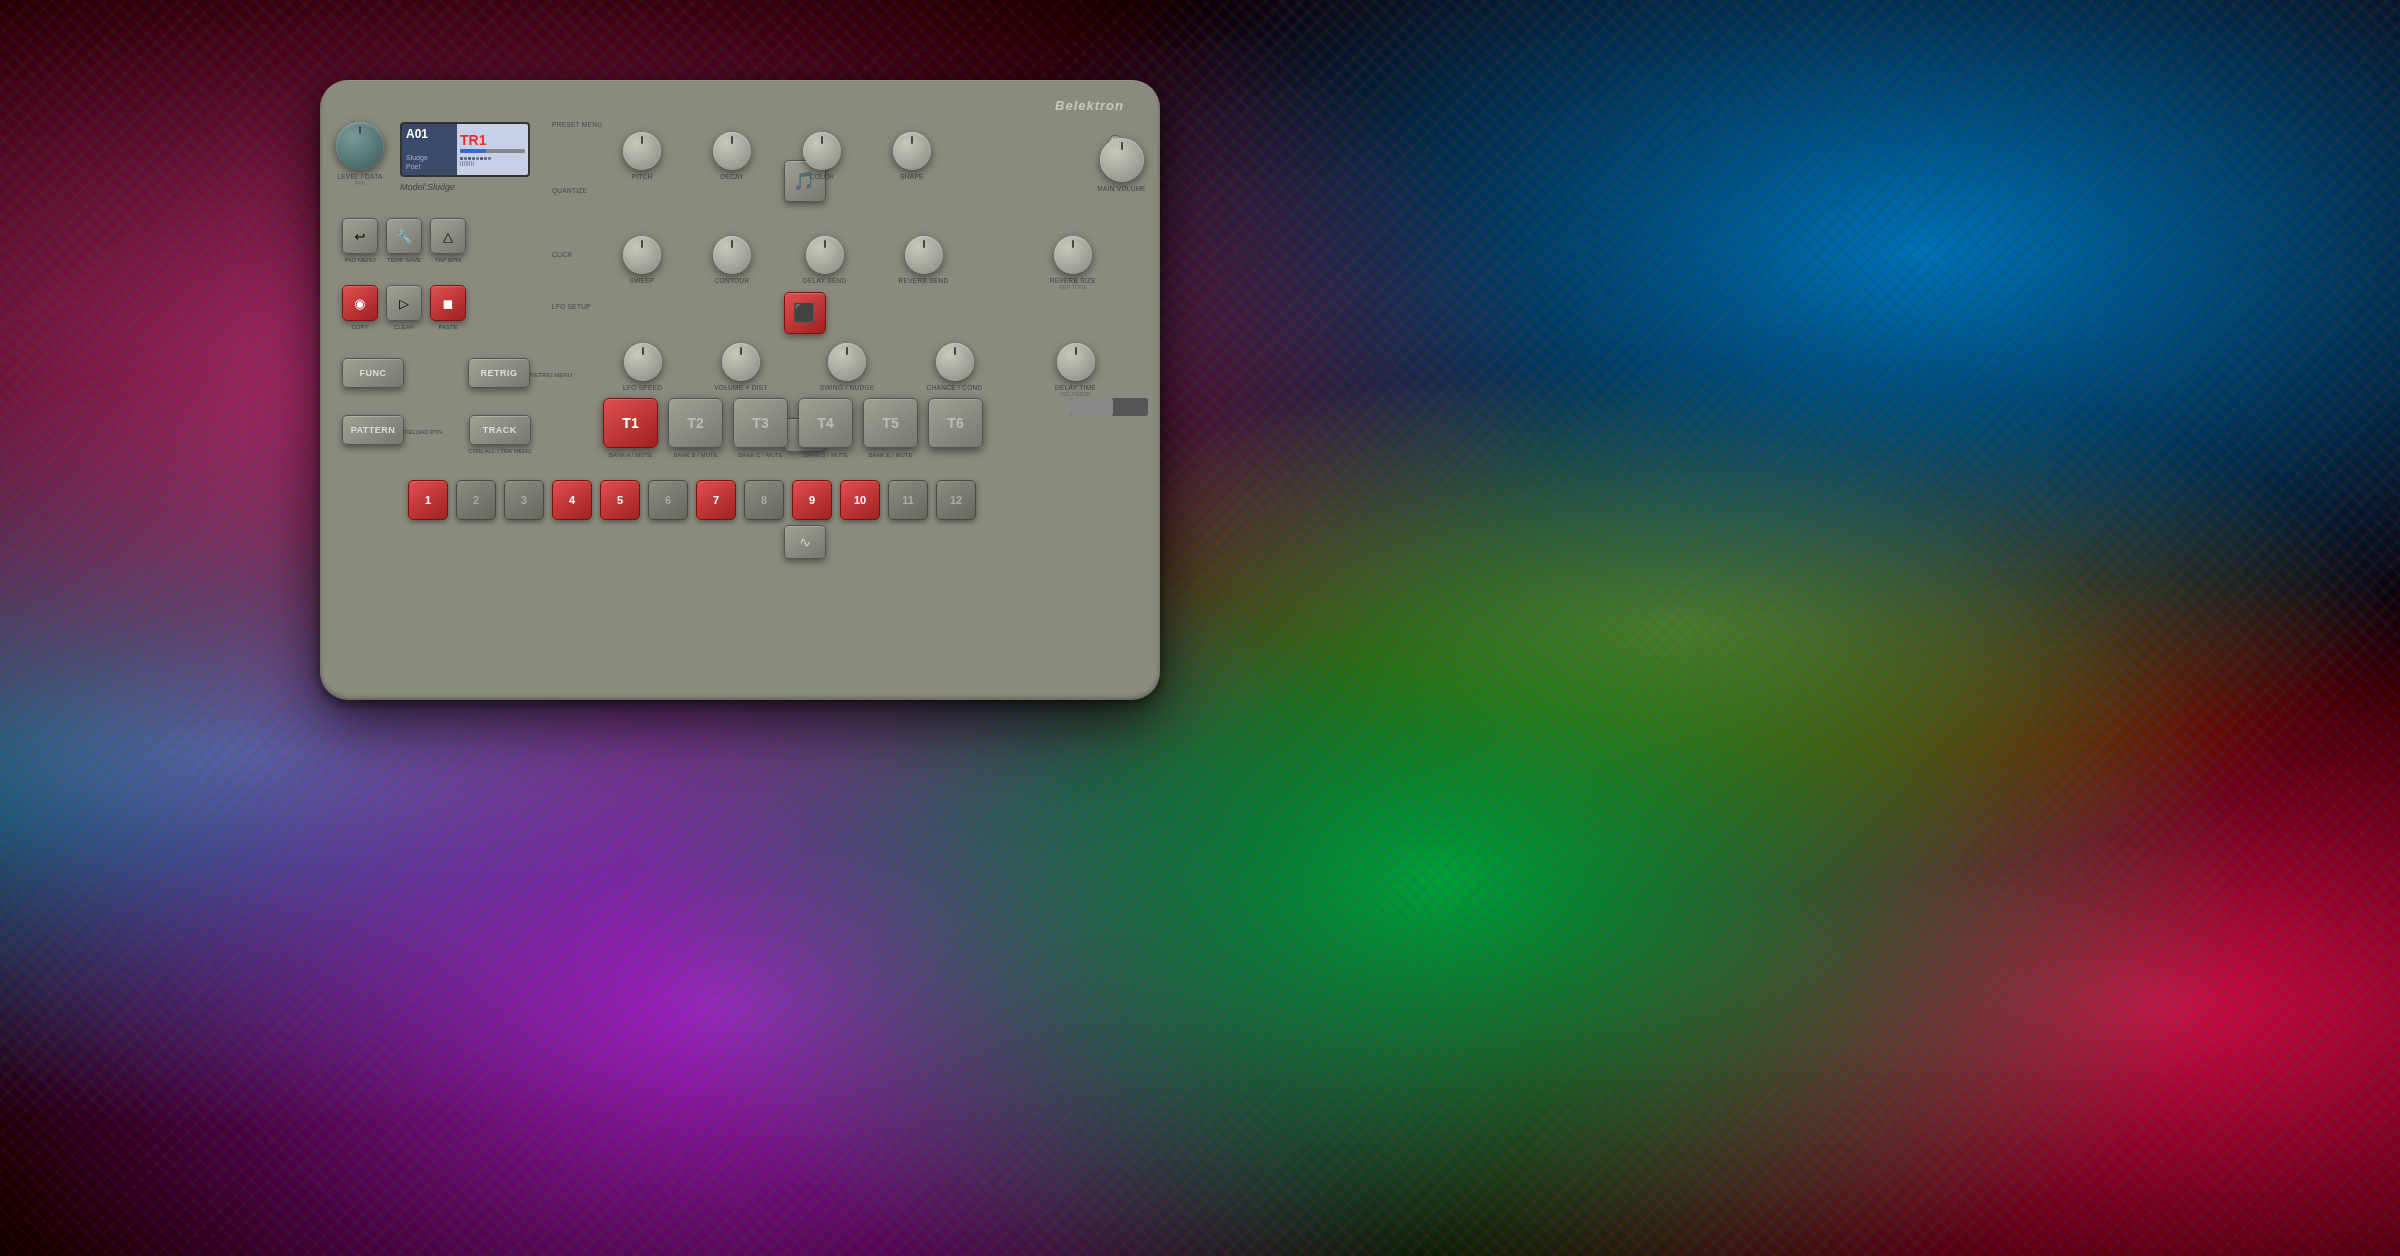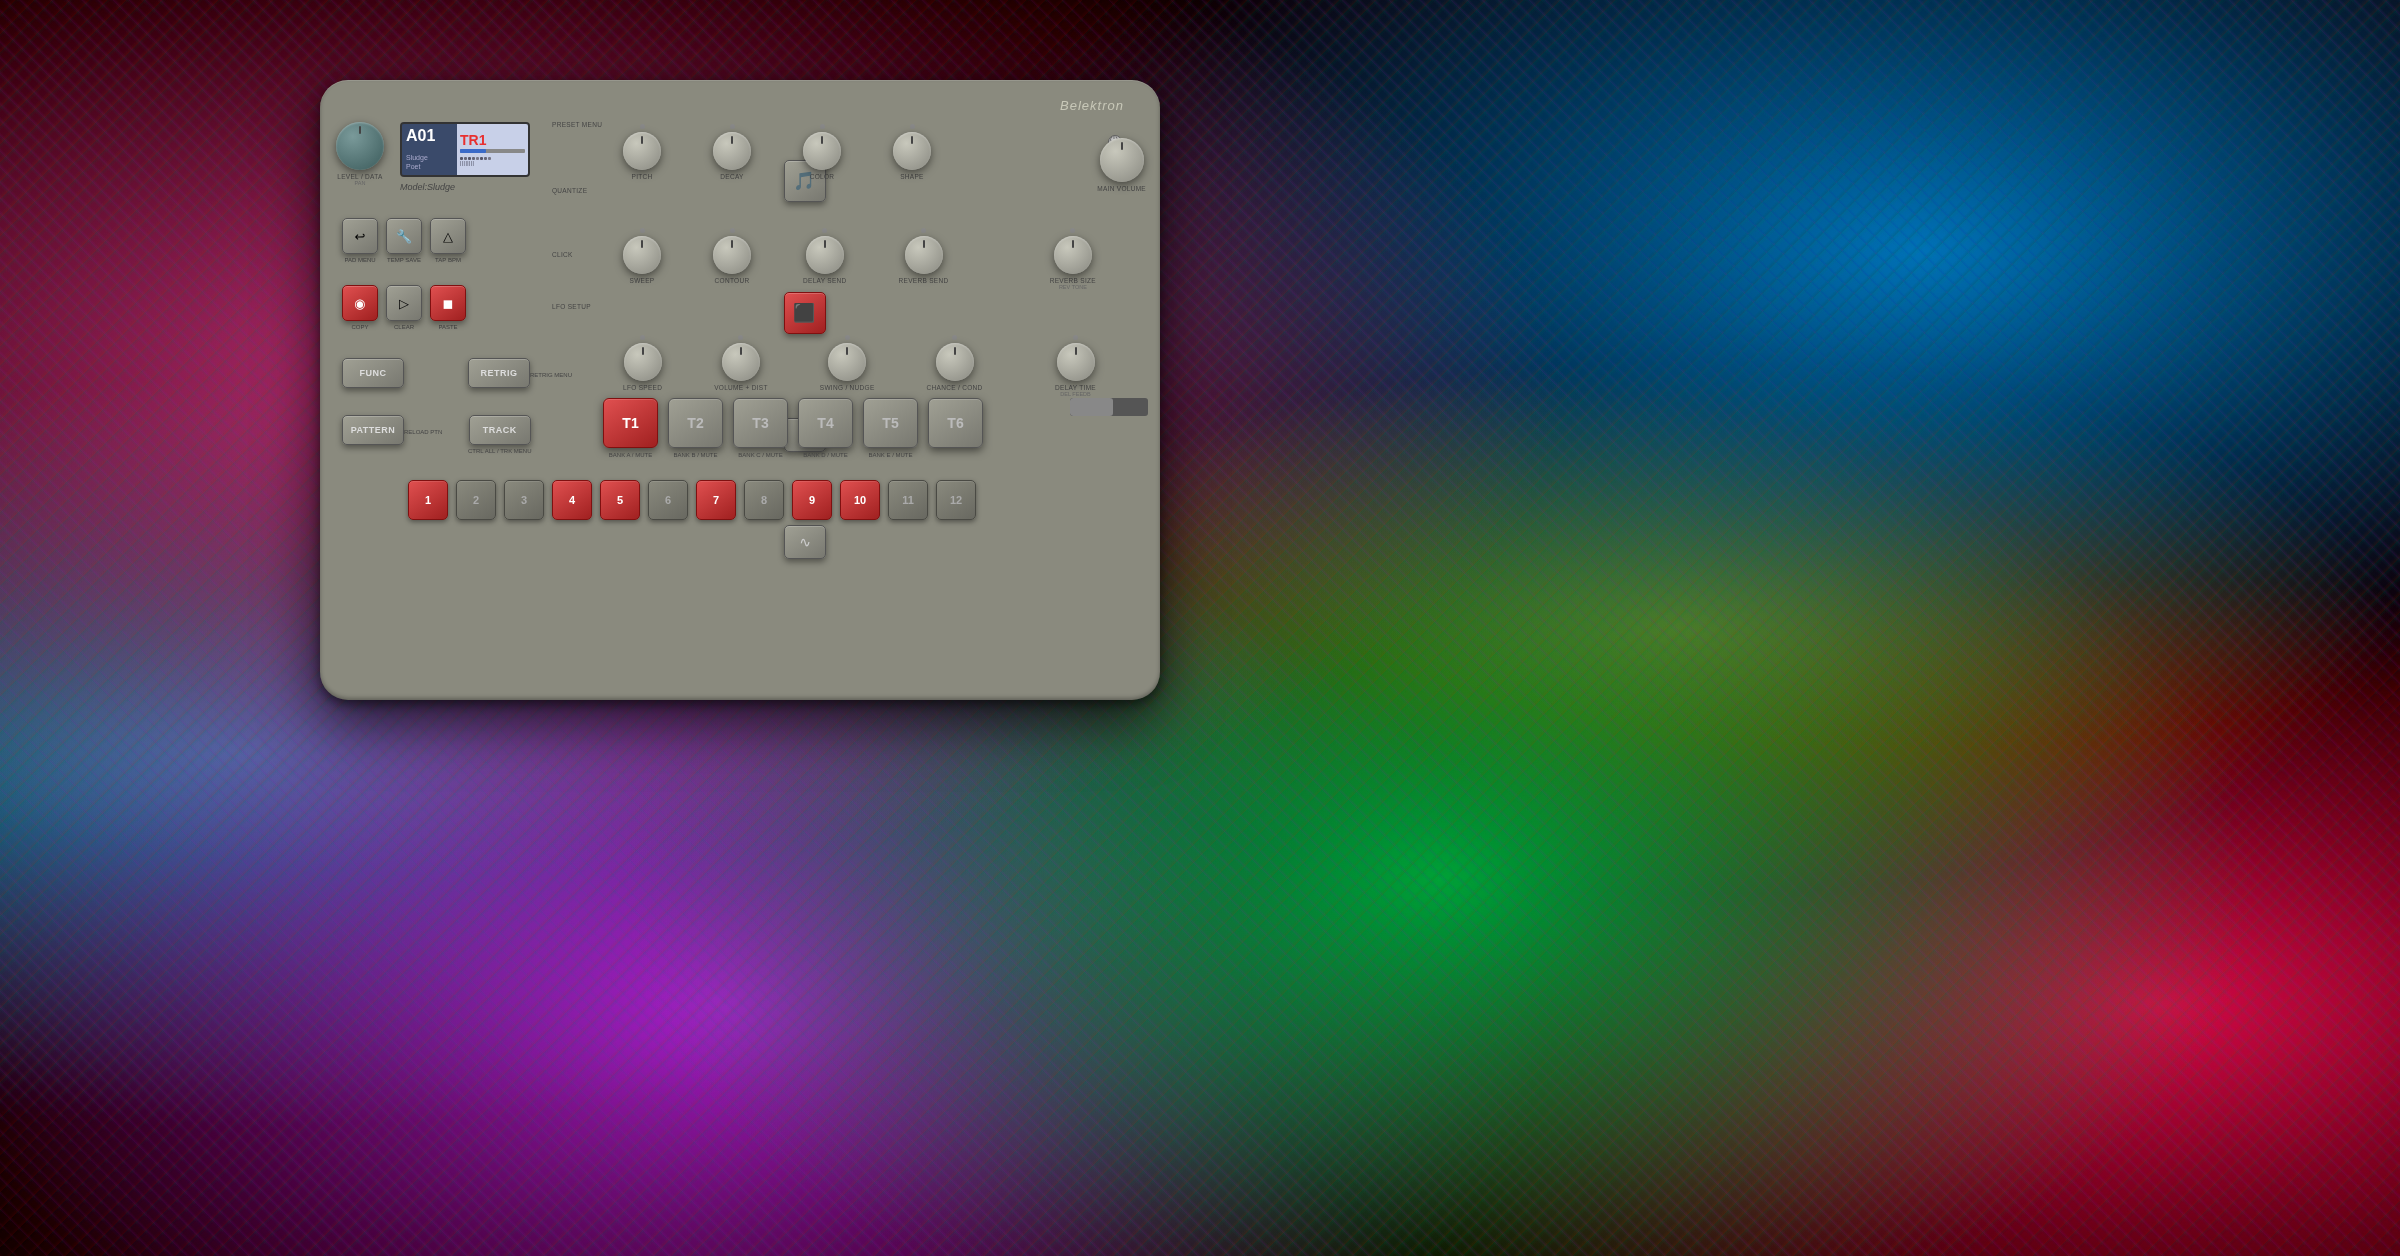--- a/index.html
+++ b/index.html
@@ -51,21 +51,21 @@
         inset 0 -2px 4px rgba(0,0,0,0.3);
     }
 
     
     .brand {
       position: absolute;
       right: 36px;
       top: 18px;
       color: #c8c8b8;
       font-size: 13px;
-      font-weight: normal;
+      font-weight: bold;
       letter-spacing: 1px;
       font-style: italic;
     }
 
     
     .power-btn {
       position: absolute;
       right: 38px;
       top: 55px;
       width: 14px;
@@ -99,21 +99,21 @@
     }
     .display-left {
       width: 55px;
       background: #3a4a6a;
       padding: 4px;
       display: flex;
       flex-direction: column;
       justify-content: space-between;
     }
     .display-a01 {
-      font-size: 16px;
+      font-size: 12px;
       font-weight: bold;
       color: #fff;
       line-height: 1;
     }
     .display-name {
       font-size: 7px;
       color: #aac;
       line-height: 1.2;
     }
     .display-right {

